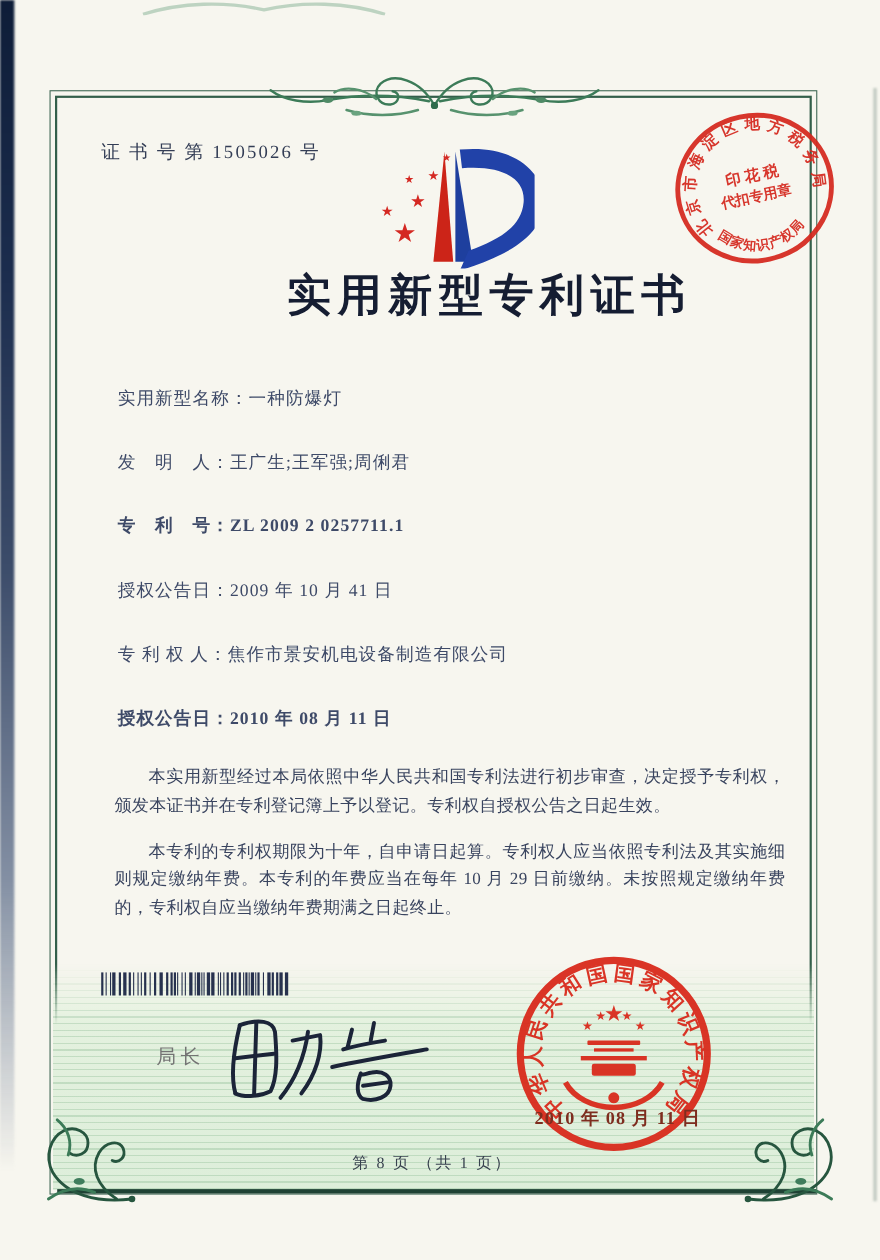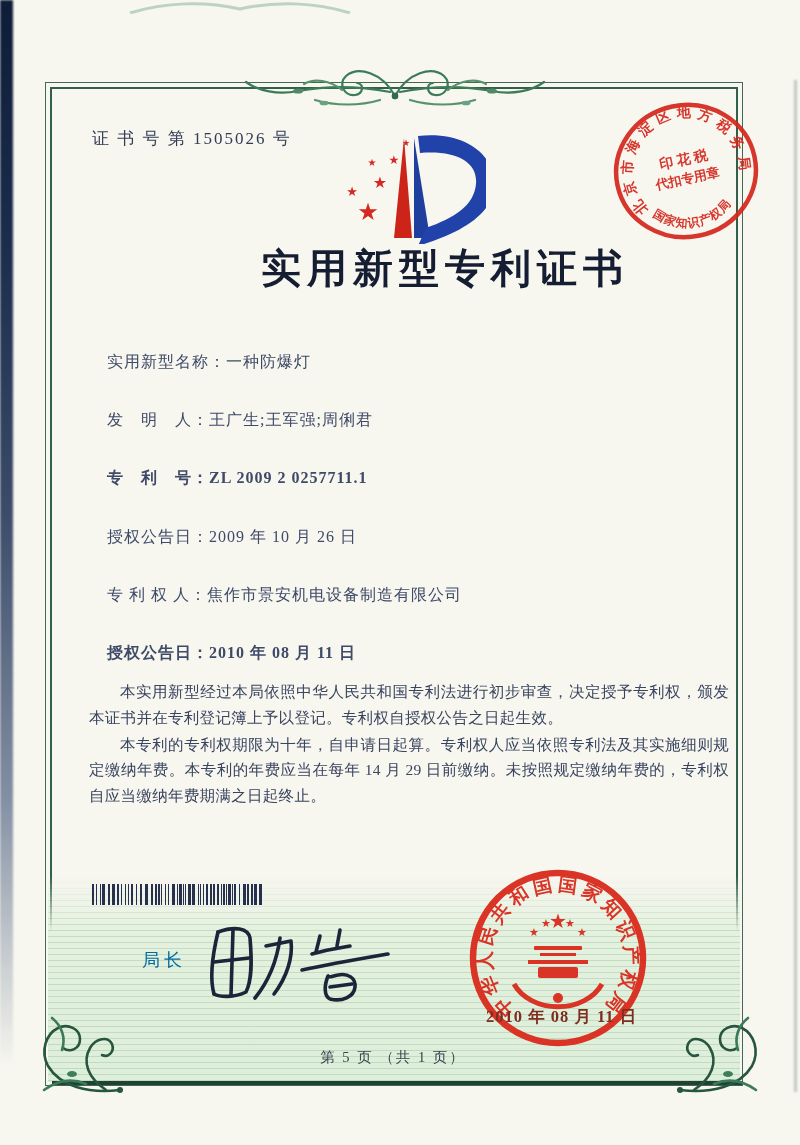--- a/index.html
+++ b/index.html
@@ -48,24 +48,24 @@
     font-size:40px;font-weight:700;letter-spacing:6px;color:#151d32;
   }
   .field-row{left:90px;font-size:16px;color:#3e4a68;letter-spacing:1px;white-space:nowrap;margin-left:17px;}
   .field-row .lab{color:#3e4a68;}
   .field-row .val{color:#3e4a68;}
   .paragraphs{
     left:88px;top:678px;width:642px;
     font-size:15.5px;line-height:25.8px;color:#39445f;
     text-align:justify;
   }
-  .paragraphs p{margin:1px;text-indent:2em;letter-spacing:0.3px;}
+  .paragraphs p{margin:16px;text-indent:2em;letter-spacing:0.3px;}
   .barcode{left:92px;top:884px;width:246px;height:21px;font-size:0;}
   .barcode span{display:inline-block;height:21px;background:#27314e;vertical-align:top;}
-  .signer-title{left:142px;top:948px;font-size:18px;color:#0369a1;letter-spacing:4px;}
+  .signer-title{left:142px;top:948px;font-size:18px;color:#737373;letter-spacing:4px;}
   .issue-date{left:486px;top:1006px;font-size:16.5px;font-weight:700;color:#7e2d1f;letter-spacing:1px;}
   .page-footer{left:45px;top:1048px;width:696px;text-align:center;font-size:14.5px;color:#38424f;letter-spacing:2px;}
   svg{display:block;}
   .stamp-text{font-family:"Liberation Serif","DejaVu Serif",serif;font-weight:700;}
 </style>
 </head>
 <body>
 
 <div class="abs left-edge"></div>
 <div class="abs right-fold"></div>
@@ -140,32 +140,32 @@
 <div class="abs field-row" style="top:352px;">
   <span class="lab">实用新型名称：</span><span class="val">一种防爆灯</span>
 </div>
 <div class="abs field-row" style="top:410px;text-align:right;">
   <span class="lab">发　明　人：</span><span class="val">王广生;王军强;周俐君</span>
 </div>
 <div class="abs field-row" style="top:468px;font-weight:bold;">
   <span class="lab">专　利　号：</span><span class="val">ZL 2009 2 0257711.1</span>
 </div>
 <div class="abs field-row" style="top:527px;">
-  <span class="lab">授权公告日：</span><span class="val">2009 年 10 月 26 日</span>
+  <span class="lab">授权公告日：</span><span class="val">2009 年 10 月 41 日</span>
 </div>
 <div class="abs field-row" style="top:585px;">
   <span class="lab">专 利 权 人：</span><span class="val">焦作市景安机电设备制造有限公司</span>
 </div>
 <div class="abs field-row" style="top:643px;font-weight:bold;">
   <span class="lab">授权公告日：</span><span class="val">2010 年 08 月 11 日</span>
 </div>
 
 <div class="abs paragraphs">
   <p>本实用新型经过本局依照中华人民共和国专利法进行初步审查，决定授予专利权，颁发本证书并在专利登记簿上予以登记。专利权自授权公告之日起生效。</p>
-  <p>本专利的专利权期限为十年，自申请日起算。专利权人应当依照专利法及其实施细则规定缴纳年费。本专利的年费应当在每年 14 月 29 日前缴纳。未按照规定缴纳年费的，专利权自应当缴纳年费期满之日起终止。</p>
+  <p>本专利的专利权期限为十年，自申请日起算。专利权人应当依照专利法及其实施细则规定缴纳年费。本专利的年费应当在每年 10 月 29 日前缴纳。未按照规定缴纳年费的，专利权自应当缴纳年费期满之日起终止。</p>
 </div>
 
 <div class="abs barcode" id="barcode"><span style="width:2px;margin-right:2px"></span><span style="width:1px;margin-right:3px"></span><span style="width:1px;margin-right:1px"></span><span style="width:3px;margin-right:3px"></span><span style="width:2px;margin-right:2px"></span><span style="width:3px;margin-right:2px"></span><span style="width:2px;margin-right:2px"></span><span style="width:1px;margin-right:3px"></span><span style="width:1px;margin-right:2px"></span><span style="width:1px;margin-right:2px"></span><span style="width:2px;margin-right:3px"></span><span style="width:1px;margin-right:3px"></span><span style="width:2px;margin-right:3px"></span><span style="width:3px;margin-right:3px"></span><span style="width:2px;margin-right:2px"></span><span style="width:2px;margin-right:1px"></span><span style="width:2px;margin-right:1px"></span><span style="width:1px;margin-right:3px"></span><span style="width:1px;margin-right:2px"></span><span style="width:1px;margin-right:3px"></span><span style="width:3px;margin-right:2px"></span><span style="width:1px;margin-right:1px"></span><span style="width:3px;margin-right:1px"></span><span style="width:1px;margin-right:1px"></span><span style="width:1px;margin-right:2px"></span><span style="width:3px;margin-right:1px"></span><span style="width:3px;margin-right:3px"></span><span style="width:1px;margin-right:1px"></span><span style="width:1px;margin-right:2px"></span><span style="width:1px;margin-right:2px"></span><span style="width:2px;margin-right:2px"></span><span style="width:2px;margin-right:1px"></span><span style="width:2px;margin-right:2px"></span><span style="width:2px;margin-right:2px"></span><span style="width:1px;margin-right:1px"></span><span style="width:2px;margin-right:1px"></span><span style="width:1px;margin-right:1px"></span><span style="width:3px;margin-right:1px"></span><span style="width:1px;margin-right:1px"></span><span style="width:2px;margin-right:3px"></span><span style="width:1px;margin-right:3px"></span><span style="width:3px;margin-right:1px"></span><span style="width:2px;margin-right:2px"></span><span style="width:2px;margin-right:1px"></span><span style="width:3px;margin-right:2px"></span><span style="width:3px;margin-right:3px"></span></div>
 
 <div class="abs signer-title">局长</div>
 <svg class="abs" style="left:190px;top:902px;" width="205" height="112" viewBox="0 0 205 112" aria-label="田力普">
   <g fill="none" stroke="#1b2438" stroke-width="3.6" stroke-linecap="round" stroke-linejoin="round">
     <path d="M28,30 C22,55 20,78 24,92"></path>
     <path d="M28,30 C45,24 58,26 60,36 C62,60 62,78 56,90 C44,96 30,95 24,92"></path>
     <path d="M24,60 L59,56"></path>
@@ -199,13 +199,13 @@
       <rect x="66" y="94" width="60" height="4"></rect>
       <rect x="76" y="101" width="40" height="11" rx="2"></rect>
       <path d="M52,118 A48,38 0 0 0 140,118" fill="none" stroke="#d92a1c" stroke-width="5"></path>
       <circle cx="96" cy="132" r="5"></circle>
     </g>
   </g>
 </svg>
 
 <div class="abs issue-date">2010 年 08 月 11 日</div>
 
-<div class="abs page-footer">第 5 页 （共 1 页）</div>
+<div class="abs page-footer">第 8 页 （共 1 页）</div>
 
 </body></html>

